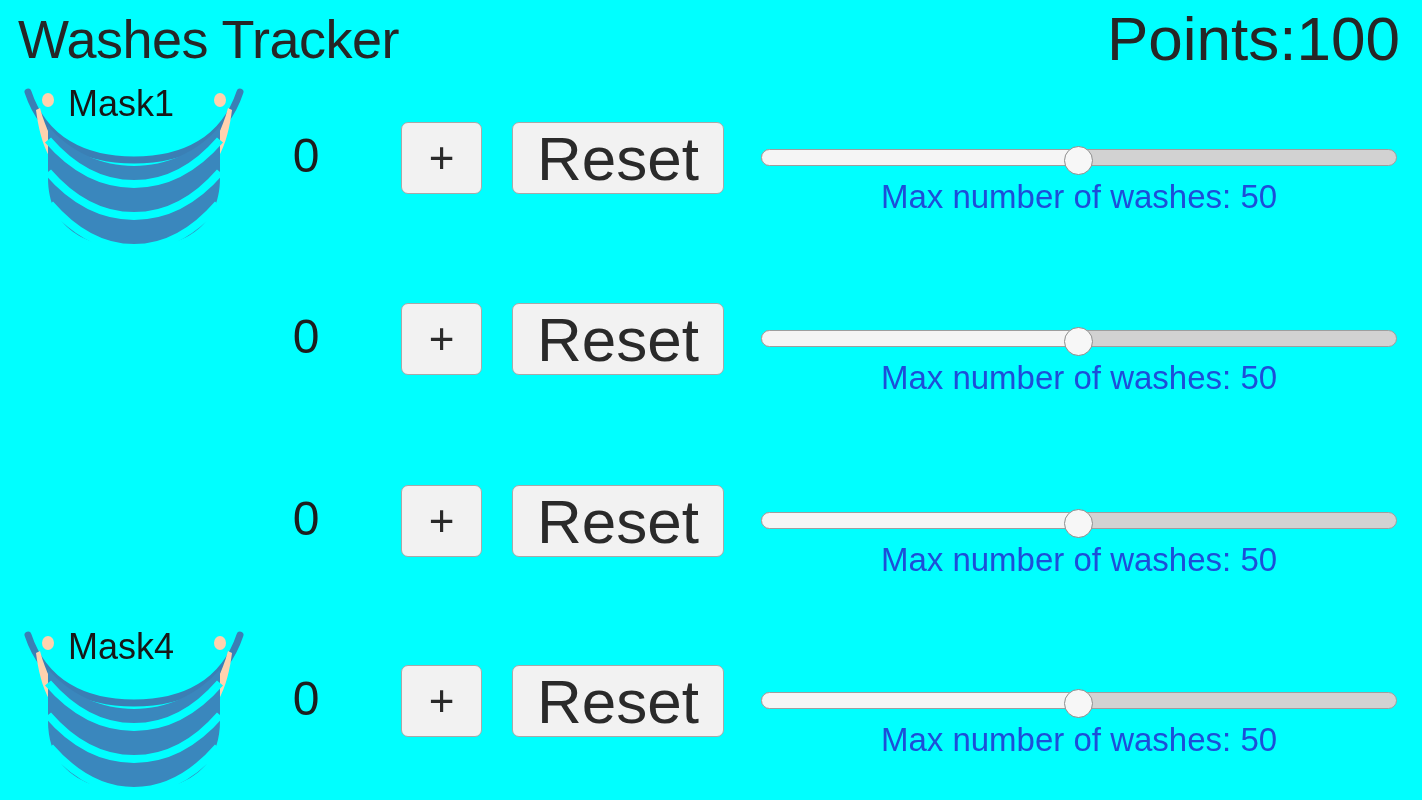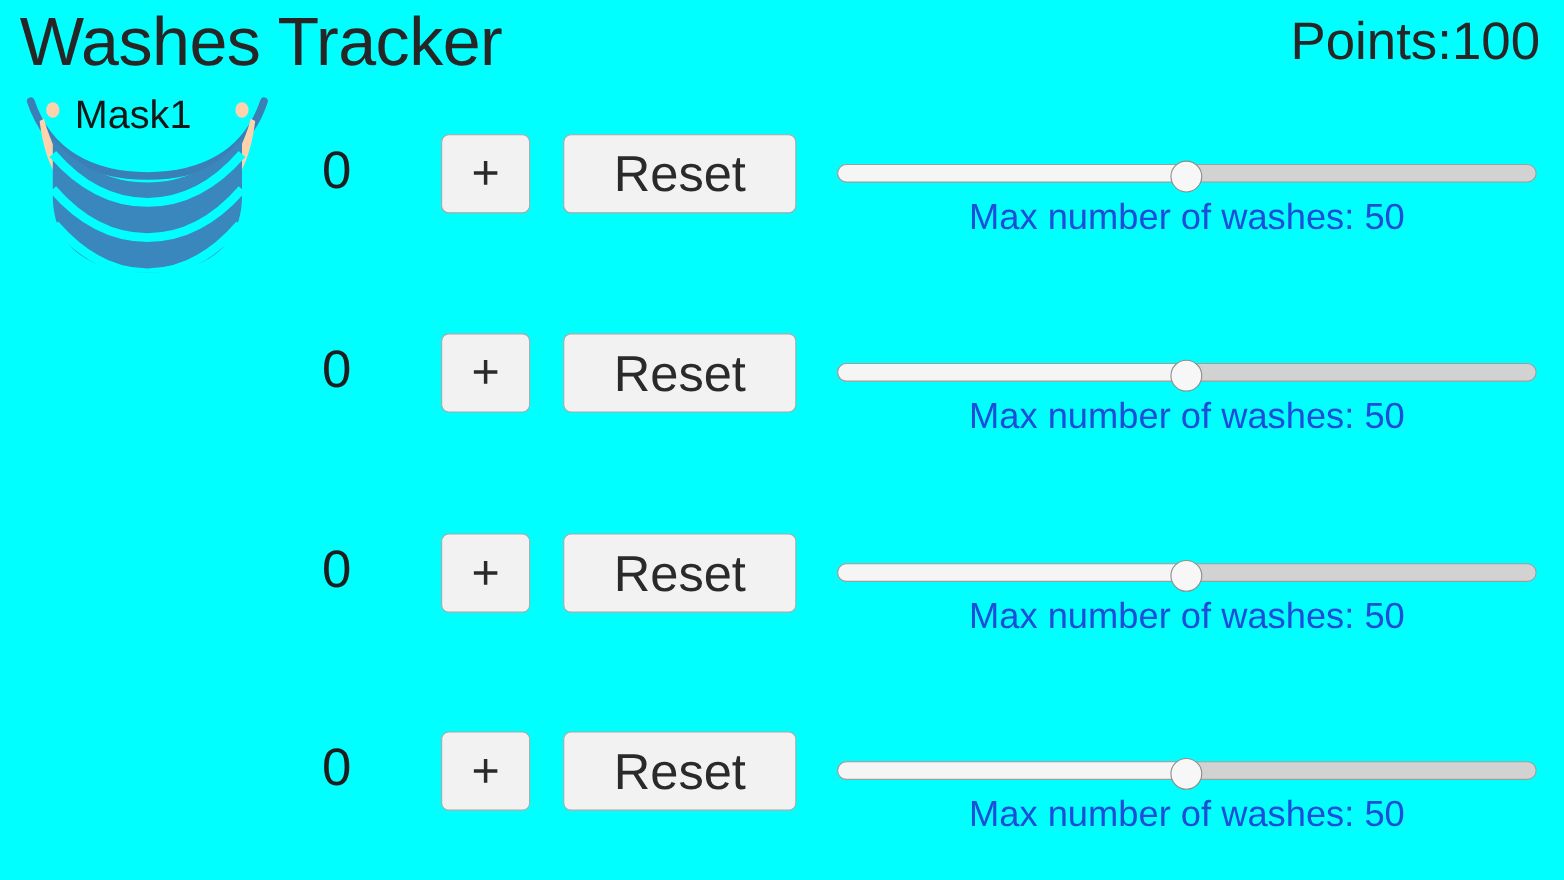--- a/index.html
+++ b/index.html
@@ -21,31 +21,31 @@
     position: absolute;
     top: 0;
     left: 0;
     width: 1422px;
     height: 78px;
   }
   .app-title {
     position: absolute;
     left: 18px;
     top: 6px;
-    font-size: 62px;
+    font-size: 54px;
     line-height: 66px;
     color: #262626;
     white-space: nowrap;
     letter-spacing: -0.5px;
   }
   .points {
     position: absolute;
     right: 22px;
     top: 6px;
-    font-size: 48px;
+    font-size: 62px;
     line-height: 66px;
     color: #262626;
     white-space: nowrap;
   }
 
   
   .rows {
     position: absolute;
     top: 78px;
     left: 0;
@@ -119,21 +119,21 @@
     top: 44px;
     width: 81px;
     height: 72px;
     font-size: 44px;
   }
   .btn-reset {
     left: 512px;
     top: 44px;
     width: 212px;
     height: 72px;
-    font-size: 46px;
+    font-size: 62px;
   }
 
   
   .slider-area {
     position: absolute;
     left: 761px;
     top: 0;
     width: 636px;
     height: 170px;
   }
@@ -258,20 +258,34 @@
       <div class="slider">
         <div class="track"></div>
         <div class="track-fill" style="width:317px;"></div>
         <div class="thumb" style="left:317px;"></div>
       </div>
       <div class="slider-caption">Max number of washes: 50</div>
     </div>
   </div>
 
   <div class="row row-3">
+    <div class="mask-wrap">
+      <svg class="mask-svg" viewBox="0 0 248 170">
+        <path d="M18 14 C34 62 74 82 124 82 C174 82 214 62 230 14" fill="none" stroke="#3a7fb5" stroke-width="7" stroke-linecap="round"></path>
+        <path d="M30 30 C36 52 44 66 52 78 L40 80 C32 66 28 48 26 32 Z" fill="#ffd2ae"></path>
+        <path d="M218 30 C212 52 204 66 196 78 L208 80 C216 66 220 48 222 32 Z" fill="#ffd2ae"></path>
+        <ellipse cx="38" cy="22" rx="6" ry="7" fill="#ffd2ae"></ellipse>
+        <ellipse cx="210" cy="22" rx="6" ry="7" fill="#ffd2ae"></ellipse>
+        <path d="M38 48 C60 74 92 88 124 88 C156 88 188 74 210 48 L210 100 C210 150 172 170 124 170 C76 170 38 150 38 100 Z" fill="#3a87bd"></path>
+        <path d="M38 62 C64 92 94 106 124 106 C154 106 184 92 210 62" fill="none" stroke="#00ffff" stroke-width="8"></path>
+        <path d="M38 94 C64 124 94 138 124 138 C154 138 184 124 210 94" fill="none" stroke="#00ffff" stroke-width="8"></path>
+        <path d="M40 126 C66 156 94 170 124 170 C154 170 182 156 208 126" fill="none" stroke="#00ffff" stroke-width="8"></path>
+      </svg>
+      <div class="mask-label">Mask4</div>
+    </div>
 
     <div class="counter">0</div>
 
     <button class="btn btn-plus">+</button>
     <button class="btn btn-reset">Reset</button>
 
     <div class="slider-area">
       <div class="slider">
         <div class="track"></div>
         <div class="track-fill" style="width:317px;"></div>

